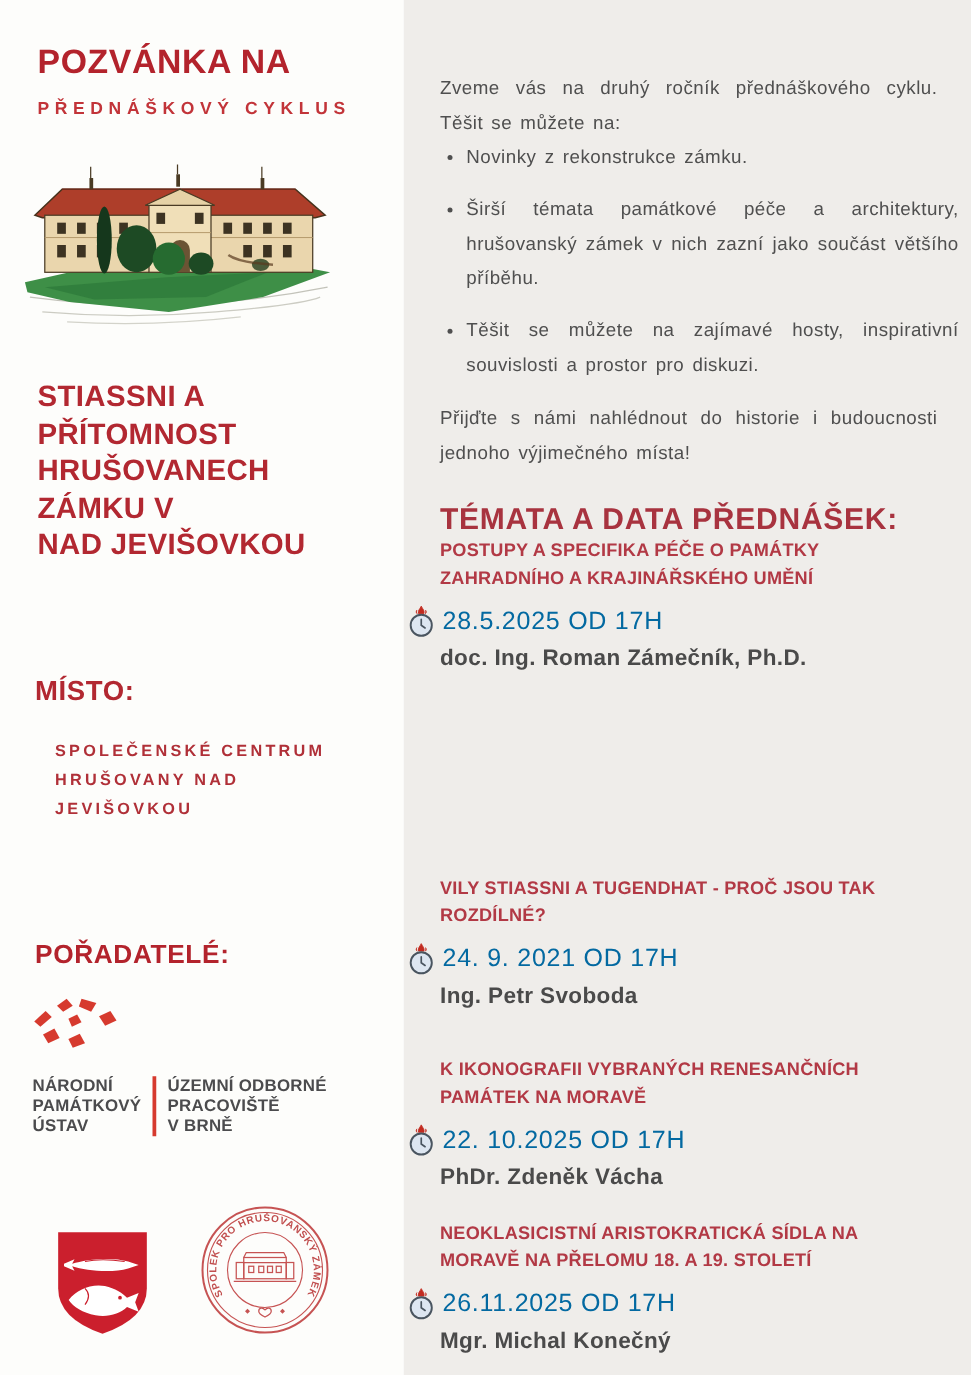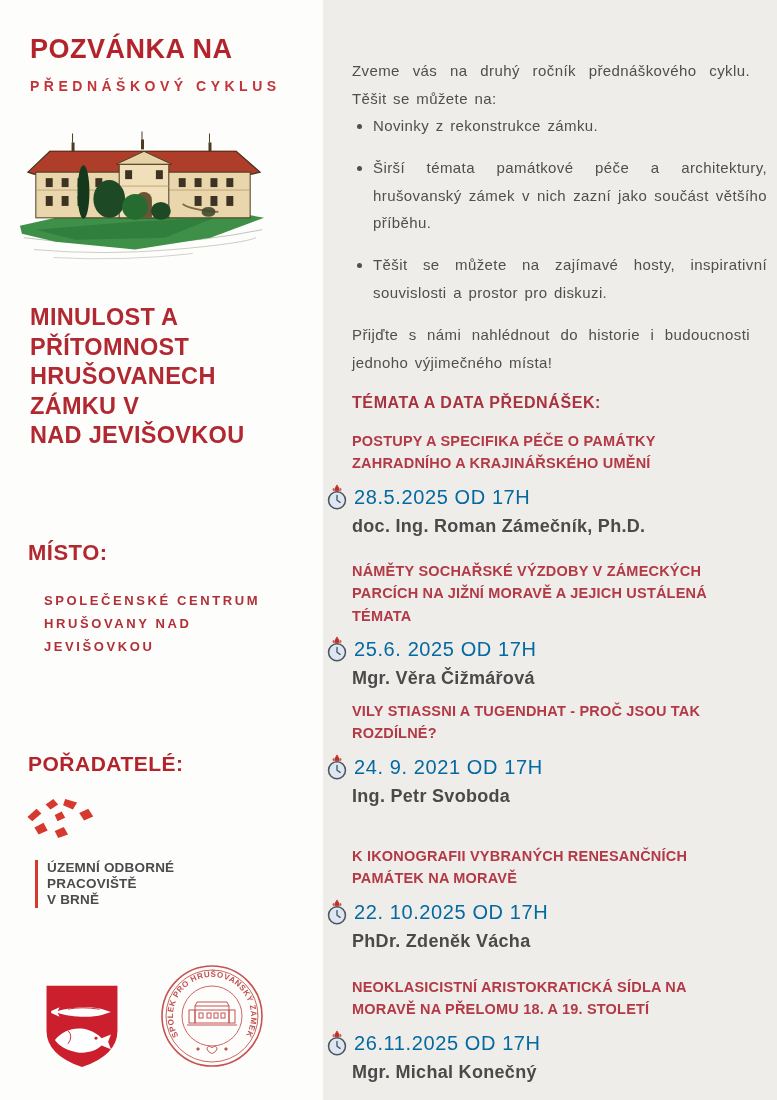--- a/index.html
+++ b/index.html
@@ -23,21 +23,21 @@
   .npu-bar{width:3px;background:#d63a2e;margin:0 9px;}
   .coat{position:absolute;top:982px;left:40px;}
   .seal{position:absolute;top:964px;left:160px;}
   
   .right{position:relative;width:454px;height:1100px;background:#efedea;flex:none;}
   .body-text{color:#4f4f4f;font-size:15px;line-height:1.85;letter-spacing:.4px;word-spacing:2px;text-align:justify;}
   .intro{position:absolute;top:42px;left:29px;width:398px;}
   .bullets{position:absolute;top:112px;left:32px;width:394px;margin:0;padding:0 0 0 18px;}
   .bullets li{margin:0 0 14px 0;}
   .outro{position:absolute;top:306px;left:29px;width:398px;}
-  .section-heading{position:absolute;top:378px;left:29px;font-size:16px;font-weight:bold;color:#a8333f;letter-spacing:.6px;}
+  .section-heading{position:absolute;top:378px;left:29px;font-size:24px;font-weight:bold;color:#a8333f;letter-spacing:.6px;}
   .lecture{position:absolute;left:29px;width:402px;}
   .lec-1{top:430px;}.lec-2{top:560px;}.lec-3{top:700px;}.lec-4{top:845px;}.lec-5{top:976px;}
   .lecture-title{font-size:14.5px;font-weight:bold;color:#b23945;line-height:1.55;letter-spacing:.2px;}
   .date-row{display:flex;align-items:center;margin-top:9px;margin-left:-26px;}
   .clock-icon{flex:none;margin-right:6px;}
   .lecture-date{font-size:20px;font-weight:normal;color:#0369a1;letter-spacing:.6px;}
   .lecture-speaker{margin-top:5px;font-size:18px;font-weight:bold;color:#4a4a4a;letter-spacing:.3px;}
 </style>
 </head>
 <body>
@@ -96,21 +96,21 @@
 
       <ellipse cx="70" cy="66" rx="6" ry="27" fill="#15371c"></ellipse>
       <ellipse cx="96" cy="73" rx="16" ry="19" fill="#1d4a24"></ellipse>
       <ellipse cx="122" cy="81" rx="13" ry="13" fill="#266b30"></ellipse>
       <ellipse cx="148" cy="85" rx="10" ry="9" fill="#1d4a24"></ellipse>
       <ellipse cx="196" cy="86" rx="7" ry="5" fill="#233c1d" opacity="0.8"></ellipse>
       <path d="M170,78 q8,6 36,8" stroke="#5a3a20" stroke-width="2" fill="none" opacity="0.7"></path>
     </svg>
 
     <div class="main-title">
-      <span>MINULOST A</span>
+      <span>STIASSNI A</span>
       <span>PŘÍTOMNOST</span>
       <span>HRUŠOVANECH</span>
       <span>ZÁMKU V</span>
       <span>NAD JEVIŠOVKOU</span>
     </div>
 
     <div class="place-label">MÍSTO:</div>
     <div class="place-value">
       <span>SPOLEČENSKÉ CENTRUM</span>
       <span>HRUŠOVANY NAD</span>
@@ -125,20 +125,25 @@
           <polygon points="2,30 15,18 22,25 9,36"></polygon>
           <polygon points="28,12 39,4 46,12 35,19"></polygon>
           <polygon points="56,4 73,9 67,19 53,13"></polygon>
           <polygon points="76,24 89,18 96,29 83,35"></polygon>
           <polygon points="41,27 51,22 56,31 45,36"></polygon>
           <polygon points="12,45 25,38 31,49 18,55"></polygon>
           <polygon points="41,50 54,44 60,55 46,60"></polygon>
         </g>
       </svg>
       <div class="npu-text">
+        <div class="npu-col">
+          <span>NÁRODNÍ</span>
+          <span>PAMÁTKOVÝ</span>
+          <span>ÚSTAV</span>
+        </div>
         <div class="npu-bar"></div>
         <div class="npu-col">
           <span>ÚZEMNÍ ODBORNÉ</span>
           <span>PRACOVIŠTĚ</span>
           <span>V BRNĚ</span>
         </div>
       </div>
     </div>
 
     <svg class="coat" width="84" height="88" viewBox="0 0 90 94">
@@ -203,32 +208,20 @@
         <svg class="clock-icon" width="22" height="27" viewBox="0 0 24 30">
           <path d="M12,1 C10.5,4 9,4.8 9.6,7.6 L14.4,7.6 C15,4.8 13.5,4 12,1 Z M8.2,4.5 C7.2,6 7.4,6.8 8.4,7.8 M15.8,4.5 C16.8,6 16.6,6.8 15.6,7.8" fill="#c22b20" stroke="#c22b20" stroke-width="0.8"></path>
           <circle cx="12" cy="18" r="9.4" fill="#dde6f1" stroke="#4a5560" stroke-width="1.7"></circle>
           <path d="M12,12.8 L12,18 L15.4,20.4" stroke="#4a5560" stroke-width="1.5" fill="none" stroke-linecap="round"></path>
         </svg>
         <span class="lecture-date">28.5.2025 OD 17H</span>
       </div>
       <div class="lecture-speaker">doc. Ing. Roman Zámečník, Ph.D.</div>
     </section>
 
-    <section class="lecture lec-2">
-      <div class="lecture-title">NÁMĚTY SOCHAŘSKÉ VÝZDOBY V ZÁMECKÝCH PARCÍCH NA JIŽNÍ MORAVĚ A JEJICH USTÁLENÁ TÉMATA</div>
-      <div class="date-row">
-        <svg class="clock-icon" width="22" height="27" viewBox="0 0 24 30">
-          <path d="M12,1 C10.5,4 9,4.8 9.6,7.6 L14.4,7.6 C15,4.8 13.5,4 12,1 Z M8.2,4.5 C7.2,6 7.4,6.8 8.4,7.8 M15.8,4.5 C16.8,6 16.6,6.8 15.6,7.8" fill="#c22b20" stroke="#c22b20" stroke-width="0.8"></path>
-          <circle cx="12" cy="18" r="9.4" fill="#dde6f1" stroke="#4a5560" stroke-width="1.7"></circle>
-          <path d="M12,12.8 L12,18 L15.4,20.4" stroke="#4a5560" stroke-width="1.5" fill="none" stroke-linecap="round"></path>
-        </svg>
-        <span class="lecture-date">25.6. 2025 OD 17H</span>
-      </div>
-      <div class="lecture-speaker">Mgr. Věra Čižmářová</div>
-    </section>
 
     <section class="lecture lec-3">
       <div class="lecture-title">VILY STIASSNI A TUGENDHAT - PROČ JSOU TAK ROZDÍLNÉ?</div>
       <div class="date-row">
         <svg class="clock-icon" width="22" height="27" viewBox="0 0 24 30">
           <path d="M12,1 C10.5,4 9,4.8 9.6,7.6 L14.4,7.6 C15,4.8 13.5,4 12,1 Z M8.2,4.5 C7.2,6 7.4,6.8 8.4,7.8 M15.8,4.5 C16.8,6 16.6,6.8 15.6,7.8" fill="#c22b20" stroke="#c22b20" stroke-width="0.8"></path>
           <circle cx="12" cy="18" r="9.4" fill="#dde6f1" stroke="#4a5560" stroke-width="1.7"></circle>
           <path d="M12,12.8 L12,18 L15.4,20.4" stroke="#4a5560" stroke-width="1.5" fill="none" stroke-linecap="round"></path>
         </svg>
         <span class="lecture-date">24. 9. 2021 OD 17H</span>

